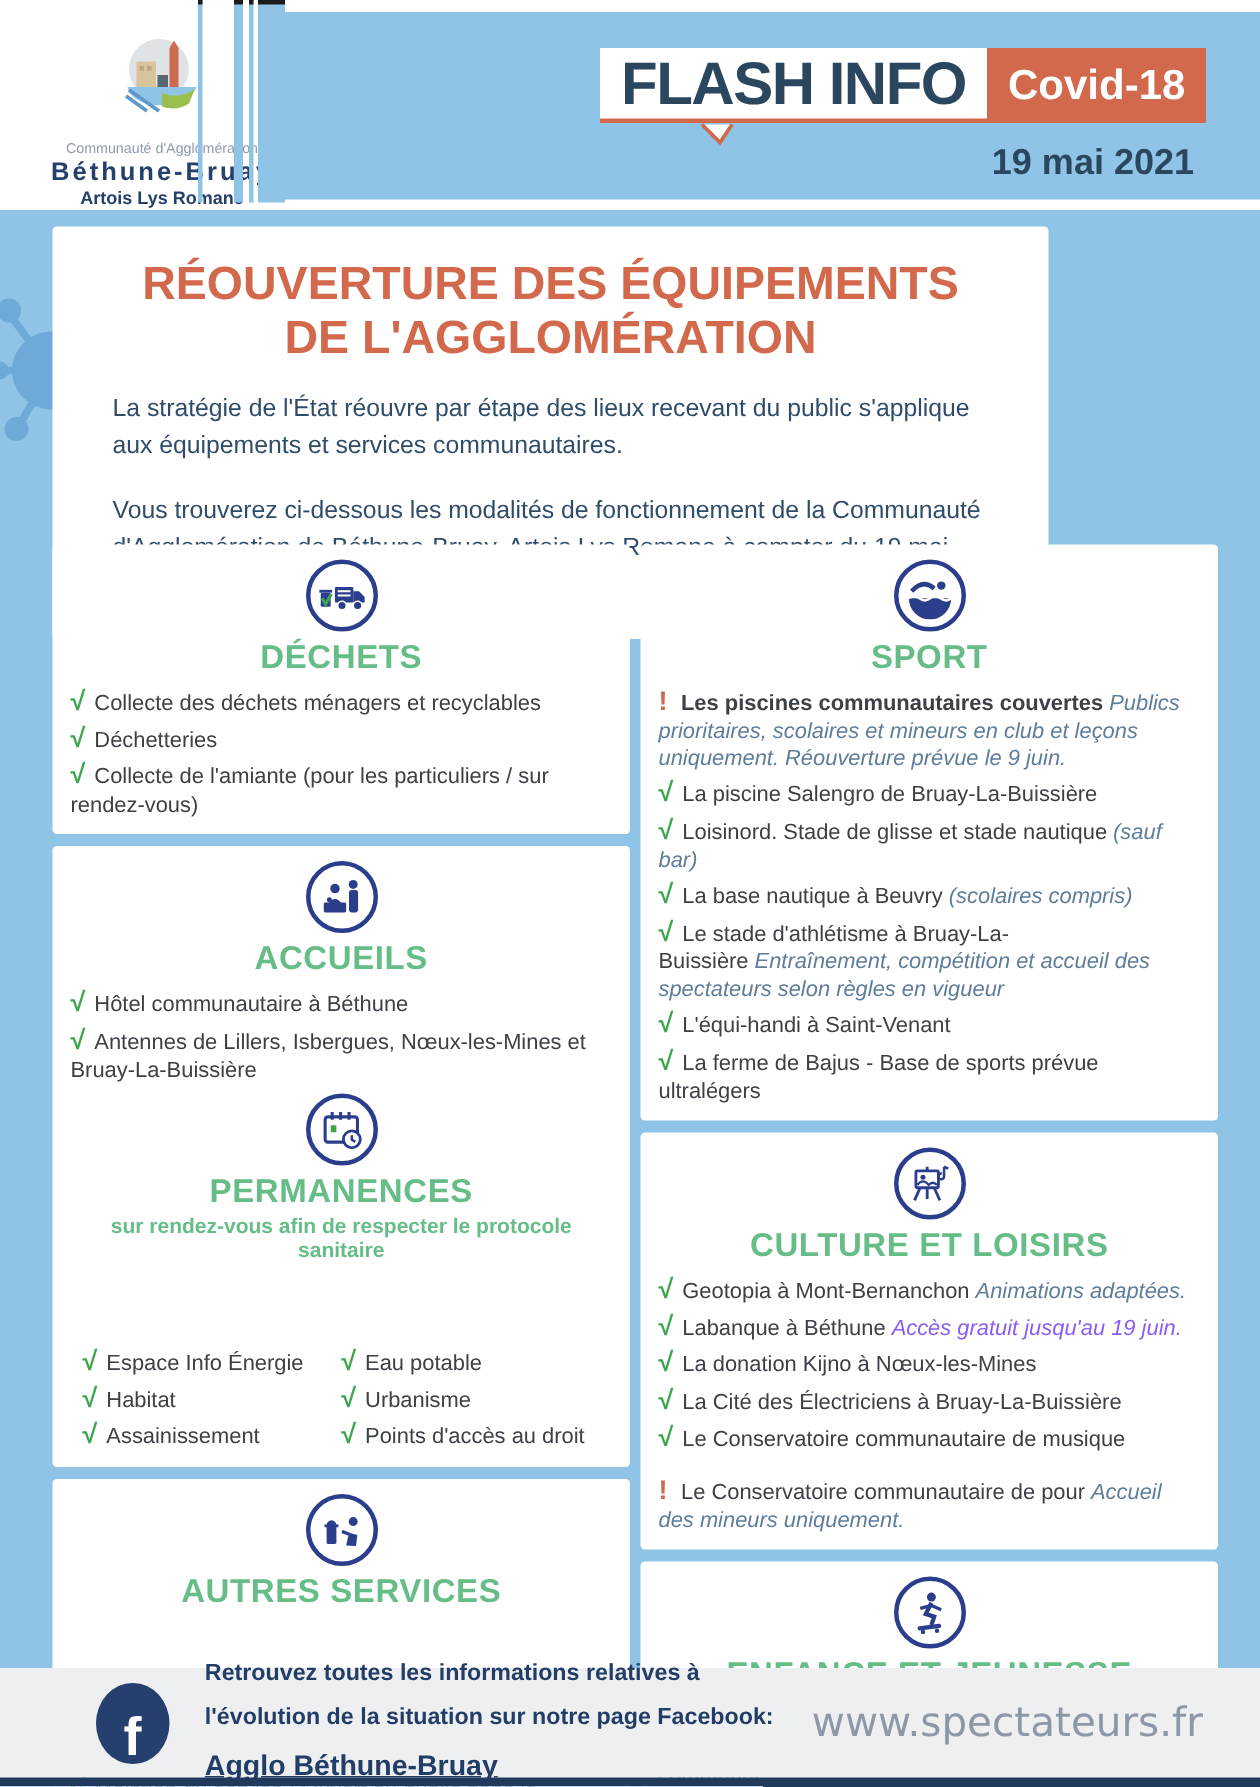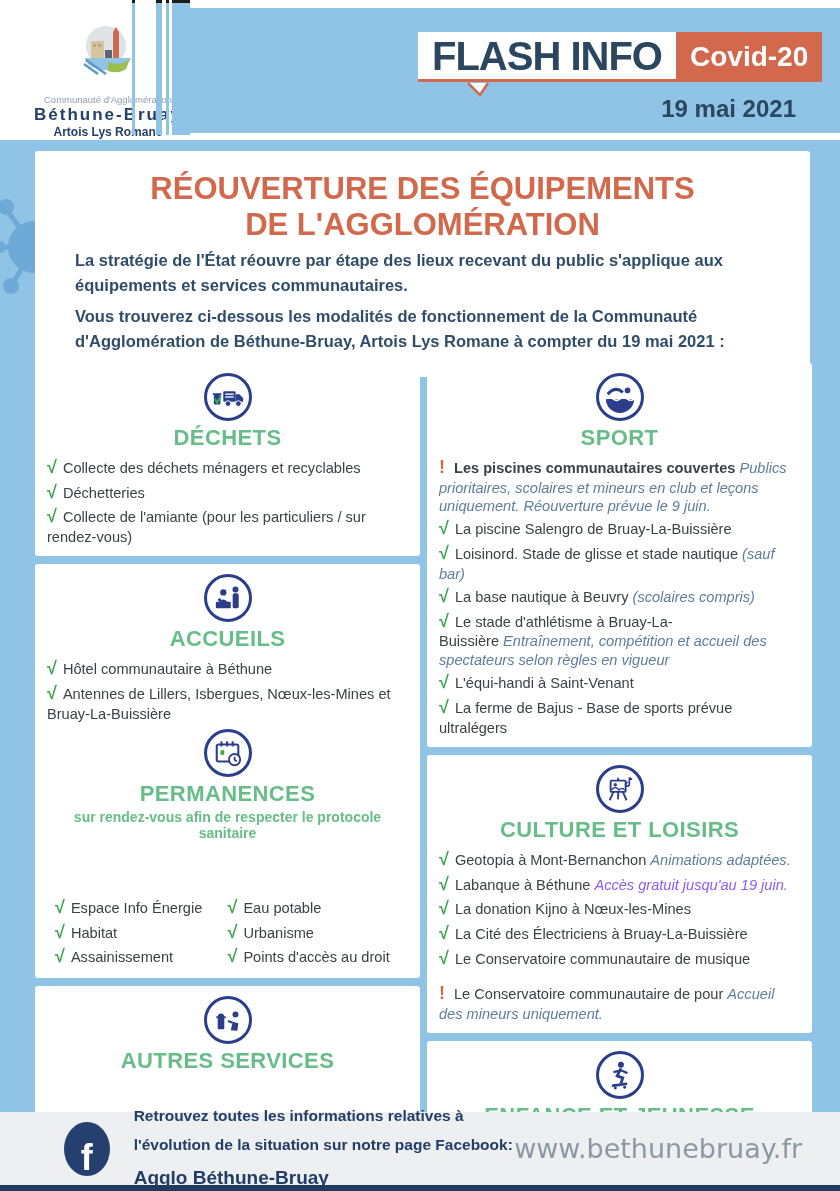--- a/index.html
+++ b/index.html
@@ -7,38 +7,38 @@
   .page { position: relative; width: 840px; height: 1191px; overflow: hidden; background: #fff; margin: 0 auto; }
 
   
   .header { position: absolute; left: 0; top: 0; width: 840px; height: 140px; background: #fff; }
   .stripe { position: absolute; top: 0; height: 135px; background: #8fc4e7; border-top: 3px solid #1c1c1c; }
   .stripe.s1 { left: 132px; width: 3px; }
   .stripe.s2 { left: 156px; width: 6px; }
   .stripe.s3 { left: 166px; width: 3px; }
   .stripe.s4 { left: 172px; width: 18px; }
   .banner { position: absolute; left: 190px; top: 8px; width: 650px; height: 125px; background: #8fc4e7; }
-  .flash-wrap { position: absolute; left: 418px; top: 32px; display: flex; align-items: stretch; }
+  .flash-wrap { position: absolute; left: 400px; top: 32px; display: flex; align-items: stretch; }
   .flash-white { background: #fff; border-bottom: 3px solid #d3694c; padding: 2px 14px 0 14px; display: flex; align-items: center; }
   .flash-title { color: #2b4760; font-size: 40px; font-weight: bold; letter-spacing: -1px; }
   .covid-badge { background: #d3694c; color: #fff; font-size: 28px; font-weight: bold; display: flex; align-items: center; padding: 0 14px; }
   .tail { position: absolute; left: 466px; top: 82px; }
   .banner-date { position: absolute; right: 44px; top: 95px; color: #2b4760; font-size: 24px; font-weight: bold; }
   .org { position: absolute; left: 24px; top: 18px; width: 168px; text-align: center; }
   .org-small { font-size: 9.5px; color: #8e9bb0; margin-top: 4px; }
   .org-name { font-size: 17px; font-weight: bold; color: #24406b; letter-spacing: 2px; }
   .org-sub { font-size: 12px; font-weight: bold; color: #24406b; }
 
   
   .blue-area { position: absolute; left: 0; top: 140px; width: 840px; height: 972px; background: #8fc4e7; }
   .molecule { position: absolute; left: -6px; top: 45px; z-index: 0; }
 
-  .intro-box { position: absolute; left: 35px; top: 151px; width: 775px; background: #fff; border-radius: 3px; padding: 20px 40px 24px; z-index: 1; }
+  .intro-box { position: absolute; left: 35px; top: 151px; width: 664px; background: #fff; border-radius: 3px; padding: 20px 40px 24px; z-index: 1; }
   .intro-title { text-align: center; color: #d3694c; font-size: 31px; font-weight: bold; line-height: 1.15; }
-  .intro-p { margin-top: 6px; color: #2f4d6a; font-size: 16.5px; font-weight: bold; line-height: 1.5; }
+  .intro-p { margin-top: 18px; color: #2f4d6a; font-size: 16.5px; font-weight: normal; line-height: 1.5; }
 
   .col { position: absolute; top: 363px; width: 385px; display: flex; flex-direction: column; gap: 8px; z-index: 1; }
   .col-left { left: 35px; }
   .col-right { left: 427px; }
 
   .card { background: #fff; border-radius: 3px; padding: 4px 12px 8px; }
   .h158 { min-height: 158px; } .h308 { min-height: 308px; } .h145 { min-height: 145px; } .h108 { min-height: 108px; }
   .h274 { min-height: 274px; } .h227 { min-height: 227px; } .h152 { min-height: 152px; }
 
   .icon-circle { width: 48px; height: 48px; border: 3px solid #2b3e8c; border-radius: 50%; background: #fff;
@@ -96,21 +96,21 @@
     <div class="stripe s1"></div>
     <div class="stripe s2"></div>
     <div class="stripe s3"></div>
     <div class="stripe s4"></div>
     <div class="banner"></div>
 
     <div class="flash-wrap">
       <div class="flash-white">
         <span class="flash-title">FLASH INFO</span>
       </div>
-      <div class="covid-badge">Covid-20</div>
+      <div class="covid-badge">Covid-18</div>
     </div>
     <svg class="tail" width="34" height="16" viewBox="0 0 34 16">
       <path d="M2 1 L14 13 L22 1" fill="#ffffff" stroke="#d3694c" stroke-width="2.5"></path>
     </svg>
     <div class="banner-date">19 mai 2021</div>
   </div>
 
   <div class="blue-area">
     <svg class="molecule" width="78" height="130" viewBox="0 0 78 130">
       <g fill="#6fa9d8" stroke="#6fa9d8">
@@ -289,16 +289,16 @@
           <div class="item"><span class="mark warn">!</span><span class="txt">Relais Petite Enfance à Lillers et Isbergues</span><span class="note">Animations itinérantes sous réserve d'accord communal</span></div>
         </div>
     </section>
 
   </div>
 
   <div class="footer">
     <div class="fb-circle">f</div>
     <p class="fb-lines"><span>Retrouvez toutes les informations relatives à l'évolution de la situation sur notre page Facebook:</span>
       <a class="fb-link" href="#">Agglo Béthune-Bruay</a></p>
-    <div class="site">www.bethunebruay.fr</div>
+    <div class="site">www.spectateurs.fr</div>
   </div>
   <div class="bottom-bar"></div>
 </div>
 
 </body></html>

